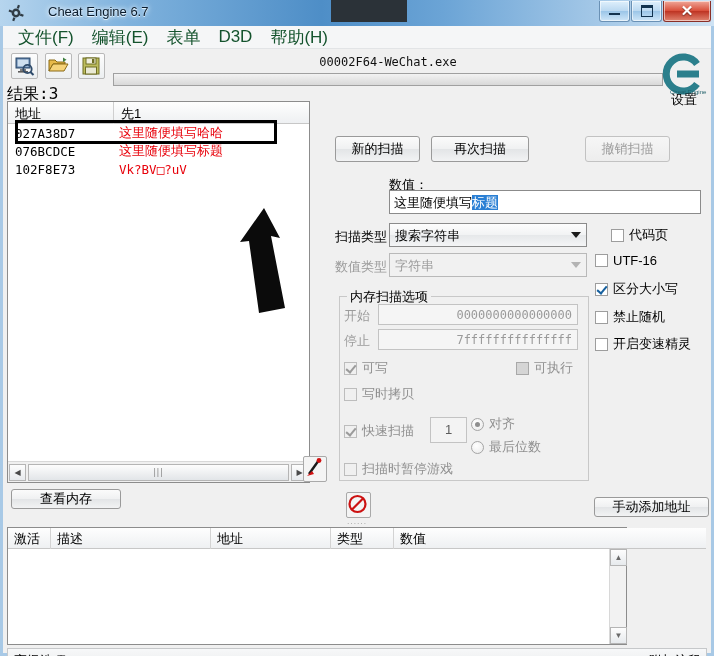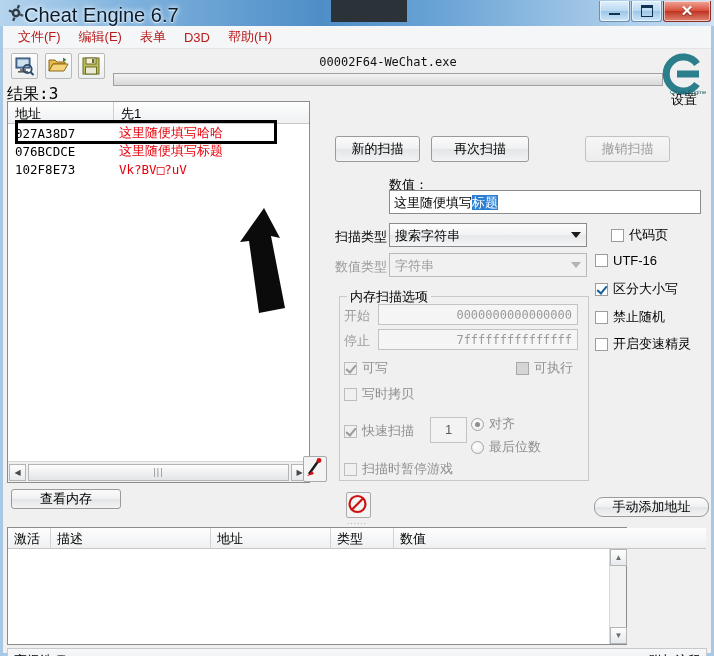--- a/index.html
+++ b/index.html
@@ -16,22 +16,22 @@
     position:absolute;left:0;top:0;width:714px;height:26px;
     background:linear-gradient(to bottom,#9cc4e4 0%,#7db0dd 45%,#5e9ed3 52%,#a8cdea 100%);
     overflow:hidden;
   }
   .tb-glass{
     position:absolute;left:0;top:0;width:714px;height:26px;
     background:linear-gradient(to right,#b6d5ee 0%,#7fb2dd 18%,#4e8ec7 45%,#6ba4d6 62%,#cfe3f4 100%);
   }
   .tb-icon{position:absolute;left:8px;top:4px;width:18px;height:18px;}
   .tb-title{
-    position:absolute;left:24px;top:4px;
-    font-size:20px;color:#0a1b2c;
+    position:absolute;left:48px;top:4px;
+    font-size:13px;color:#0a1b2c;
     text-shadow:0 0 4px #e9f3fb,0 0 6px #e9f3fb,0 1px 0 #dff0fc;
     white-space:nowrap;
   }
   .tb-dark{
     position:absolute;left:331px;top:0px;width:76px;height:22px;
     background:#2b3238;
   }
   .win-btns{position:absolute;right:3px;top:1px;height:21px;display:flex;gap:1px;}
   .wb{
     width:29px;height:20px;border:1px solid #6a91b5;border-top:none;
@@ -59,21 +59,21 @@
     box-sizing:border-box;
   }
 
   
   .menubar{
     position:absolute;left:0;top:0;width:708px;height:23px;
     background:#f5f6f7;border-bottom:1px solid #e2e4e6;
     display:flex;align-items:center;padding-left:6px;box-sizing:border-box;
   }
   .menuitem{
-    padding:3px 9px;font-size:13px;color:#b91c1c;cursor:default;white-space:nowrap;
+    padding:3px 9px;font-size:17px;color:#14532d;cursor:default;white-space:nowrap;
   }
 
   
   .toolbar{position:absolute;left:0;top:23px;width:708px;height:34px;background:#f0f0f0;}
   .tbtn{
     position:absolute;top:4px;width:27px;height:26px;
     border:1px solid #b9b9b9;border-radius:2px;
     background:linear-gradient(to bottom,#fdfdfd,#eceff1);
     box-sizing:border-box;
   }
@@ -156,21 +156,21 @@
     background:linear-gradient(to bottom,#fbfbfb 0%,#f0f1f2 48%,#e3e5e7 52%,#f2f3f4 100%);
     font-size:13px;color:#000;text-align:center;box-sizing:border-box;cursor:default;
     font-family:"Liberation Sans",sans-serif;
   }
   .btn.dis{color:#9d9d9d;background:linear-gradient(to bottom,#f6f6f6,#ededed);border-color:#c2c2c2;}
 
   .btn-viewmem{position:absolute;left:8px;top:463px;width:110px;height:20px;line-height:18px;}
   .btn-newscan{position:absolute;left:332px;top:110px;width:85px;height:26px;line-height:24px;}
   .btn-nextscan{position:absolute;left:428px;top:110px;width:98px;height:26px;line-height:24px;}
   .btn-undoscan{position:absolute;left:582px;top:110px;width:85px;height:26px;line-height:24px;}
-  .btn-addaddr{position:absolute;left:591px;top:471px;width:115px;height:20px;line-height:18px;border-radius:9px;}
+  .btn-addaddr{position:absolute;left:591px;top:471px;width:115px;height:20px;line-height:18px;}
 
   
   .lbl{position:absolute;font-size:13px;color:#000;white-space:nowrap;}
   .lbl.dis{color:#9b9b9b;}
   .valuelbl{left:386px;top:150px;}
   .valuebox{
     position:absolute;left:386px;top:164px;width:312px;height:24px;
     background:#fff;border:1px solid #8b8b8b;box-sizing:border-box;
     font-size:13px;color:#000;padding:3px 0 0 4px;white-space:nowrap;overflow:hidden;
   }

